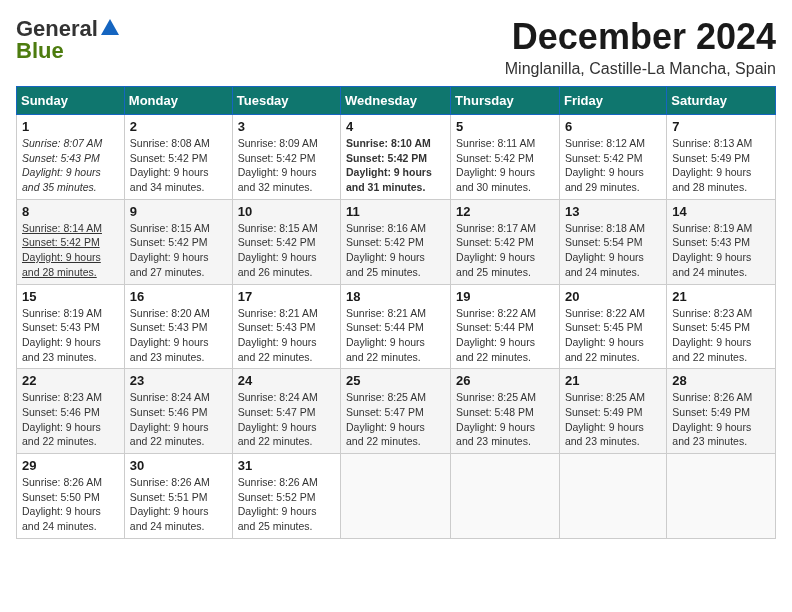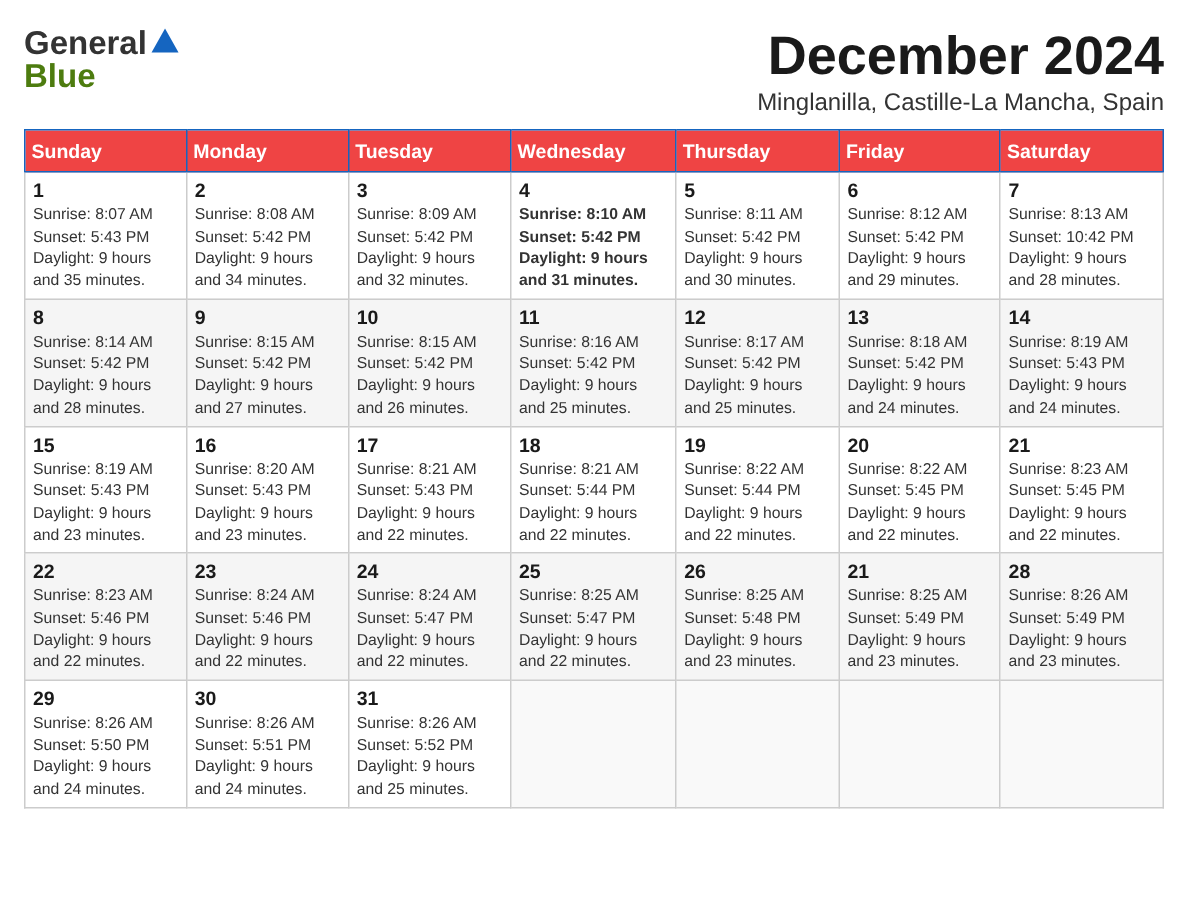--- a/index.html
+++ b/index.html
@@ -38,21 +38,21 @@
       font-size: 16px;
       color: #333;
       margin-top: 2px;
     }
     .calendar {
       width: 100%;
       border-collapse: collapse;
       font-size: 11px;
     }
     .calendar th {
-      background: #ef4444;
+      background: #0f766e;
       color: #fff;
       padding: 6px 4px;
       text-align: left;
       font-size: 13px;
       font-weight: bold;
       border: 1px solid #1565c0;
     }
     .calendar td {
       border: 1px solid #ccc;
       vertical-align: top;
@@ -110,21 +110,21 @@
         <th>Wednesday</th>
         <th>Thursday</th>
         <th>Friday</th>
         <th>Saturday</th>
       </tr>
   </thead>
   <tbody id="calendar-body">
   <tr>
         <td>
           <span class="day-num">1</span>
-          <div class="day-info" style="white-space: pre-line;">Sunrise: 8:07 AM
+          <div class="day-info" style="white-space: pre-line; font-style: italic;">Sunrise: 8:07 AM
 Sunset: 5:43 PM
 Daylight: 9 hours
 and 35 minutes.</div>
         </td>
         <td>
           <span class="day-num">2</span>
           <div class="day-info" style="white-space: pre-line;">Sunrise: 8:08 AM
 Sunset: 5:42 PM
 Daylight: 9 hours
 and 34 minutes.</div>
@@ -153,29 +153,29 @@
         <td>
           <span class="day-num">6</span>
           <div class="day-info" style="white-space: pre-line;">Sunrise: 8:12 AM
 Sunset: 5:42 PM
 Daylight: 9 hours
 and 29 minutes.</div>
         </td>
         <td>
           <span class="day-num">7</span>
           <div class="day-info" style="white-space: pre-line;">Sunrise: 8:13 AM
-Sunset: 10:42 PM
+Sunset: 5:49 PM
 Daylight: 9 hours
 and 28 minutes.</div>
         </td>
       </tr>
       <tr>
         <td>
           <span class="day-num">8</span>
-          <div class="day-info" style="white-space: pre-line;">Sunrise: 8:14 AM
+          <div class="day-info" style="white-space: pre-line; text-decoration: underline;">Sunrise: 8:14 AM
 Sunset: 5:42 PM
 Daylight: 9 hours
 and 28 minutes.</div>
         </td>
         <td>
           <span class="day-num">9</span>
           <div class="day-info" style="white-space: pre-line;">Sunrise: 8:15 AM
 Sunset: 5:42 PM
 Daylight: 9 hours
 and 27 minutes.</div>
@@ -197,21 +197,21 @@
         <td>
           <span class="day-num">12</span>
           <div class="day-info" style="white-space: pre-line;">Sunrise: 8:17 AM
 Sunset: 5:42 PM
 Daylight: 9 hours
 and 25 minutes.</div>
         </td>
         <td>
           <span class="day-num">13</span>
           <div class="day-info" style="white-space: pre-line;">Sunrise: 8:18 AM
-Sunset: 5:42 PM
+Sunset: 5:54 PM
 Daylight: 9 hours
 and 24 minutes.</div>
         </td>
         <td>
           <span class="day-num">14</span>
           <div class="day-info" style="white-space: pre-line;">Sunrise: 8:19 AM
 Sunset: 5:43 PM
 Daylight: 9 hours
 and 24 minutes.</div>
         </td>

